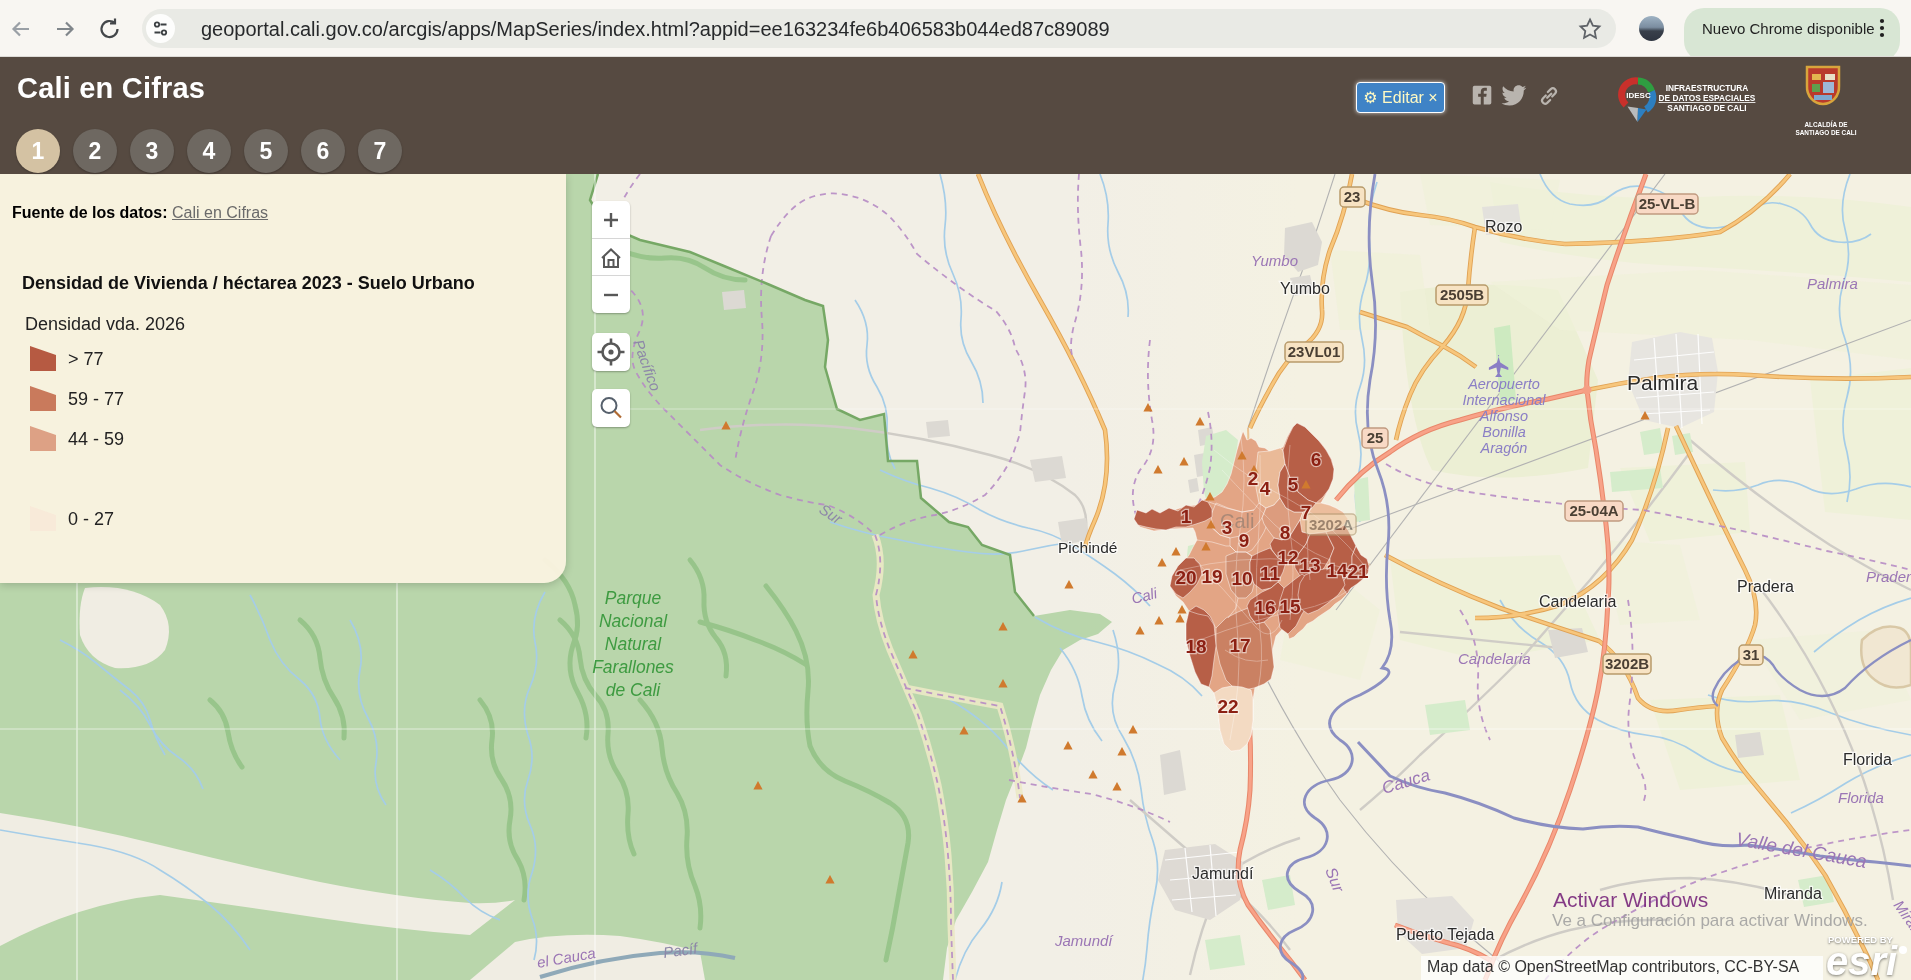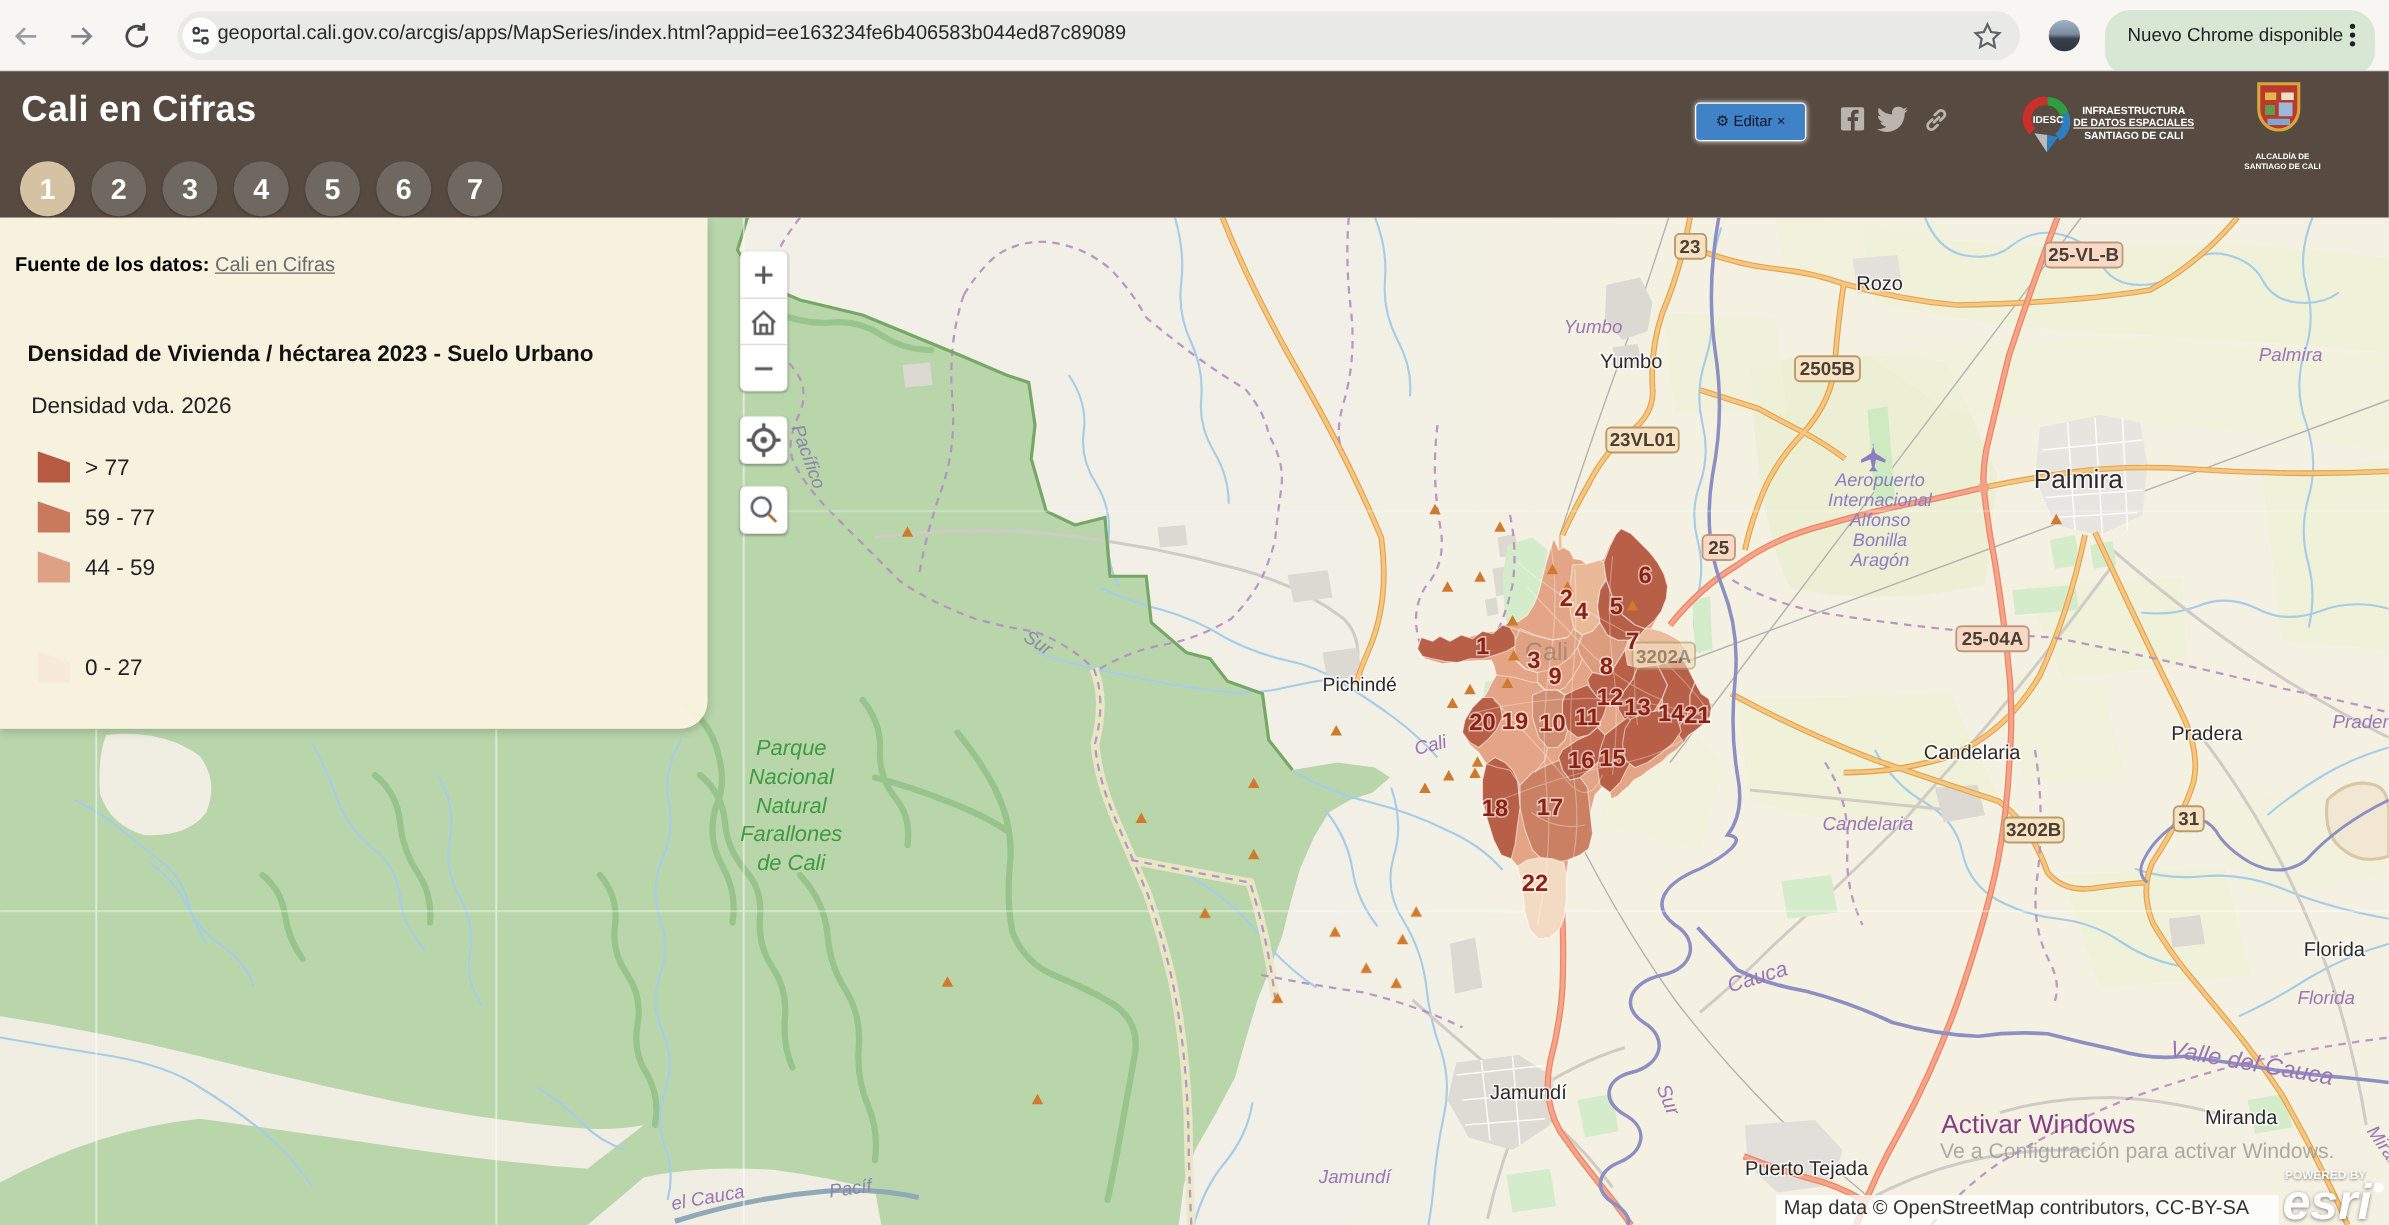--- a/index.html
+++ b/index.html
@@ -3,41 +3,41 @@
 <meta charset="utf-8">
 <style>
 *{margin:0;padding:0;box-sizing:border-box;}
 html,body{width:1911px;height:980px;overflow:hidden;font-family:"Liberation Sans",sans-serif;}
 #page{position:absolute;top:0;left:0;width:1911px;height:980px;background:#f2efe9;}
 
 #chromebar{position:absolute;top:0;left:0;width:1911px;height:56px;background:#f8f6f2;}
 #chromediv{position:absolute;top:56px;left:0;width:1911px;height:3px;background:#dddbd7;border-bottom:1px solid #c9c7c3;}
 .navicon{position:absolute;top:16px;width:26px;height:26px;}
 #urlpill{position:absolute;top:9px;left:142px;width:1474px;height:39px;background:#e9eae5;border-radius:20px;}
-#urltext{position:absolute;top:18px;left:174px;font-size:16px;color:#27292b;letter-spacing:0px;}
+#urltext{position:absolute;top:18px;left:201px;font-size:20px;color:#27292b;letter-spacing:0px;}
 #tunecircle{position:absolute;top:14px;left:146px;width:29px;height:29px;border-radius:50%;background:#fdfdfc;}
 #avatar{position:absolute;top:16px;left:1639px;width:25px;height:25px;border-radius:50%;background:linear-gradient(180deg,#9fb3c4 0%,#7b8da0 45%,#39404b 60%,#2e3440 100%);overflow:hidden;}
 #newchrome{position:absolute;top:8px;left:1684px;width:216px;height:53px;background:#d8e6d4;border-radius:20px;}
 #newchrome span{position:absolute;top:12px;left:18px;font-size:15px;color:#1f1f1f;}
 
 #header{position:absolute;top:57px;left:0;width:1911px;height:117px;background:#564a41;}
 #apptitle{position:absolute;top:15px;left:17px;font-size:29px;font-weight:bold;color:#fff;letter-spacing:0.2px;}
 .tab{position:absolute;top:72px;width:44px;height:44px;border-radius:50%;background:#6e6861;color:#fff;font-size:23px;font-weight:bold;text-align:center;line-height:44px;box-shadow:0 1px 2px rgba(0,0,0,0.25);}
 .tab.active{background:#d4c2a3;}
-#editbtn{position:absolute;top:25px;left:1356px;width:89px;height:31px;background:#3f83c6;border:1px solid #fff;box-shadow:0 0 4px rgba(255,255,255,0.7);border-radius:4px;color:#0f172a;font-size:12px;text-align:center;line-height:29px;}
+#editbtn{position:absolute;top:25px;left:1356px;width:89px;height:31px;background:#3f83c6;border:1px solid #fff;box-shadow:0 0 4px rgba(255,255,255,0.7);border-radius:4px;color:#fef9c3;font-size:16px;text-align:center;line-height:29px;}
 .hicon{position:absolute;top:28px;fill:#b9b4ae;}
 
 #map{position:absolute;top:174px;left:0;width:1911px;height:806px;}
 
 #panel{position:absolute;top:174px;left:0;width:566px;height:409px;background:rgba(250,243,224,0.96);border-bottom-right-radius:22px;box-shadow:0 2px 8px rgba(0,0,0,0.18);}
 #fuente{position:absolute;top:30px;left:12px;font-size:16px;color:#000;font-weight:bold;}
 #fuente a{font-weight:normal;color:#6a6a6a;text-decoration:underline;}
 #ptitle{position:absolute;top:99px;left:22px;font-size:18px;font-weight:bold;color:#111;}
 #psub{position:absolute;top:140px;left:25px;font-size:18px;color:#222;}
-.lgrow{position:absolute;left:30px;width:520px;height:26px;margin-top:15px;}
+.lgrow{position:absolute;left:30px;width:520px;height:26px;}
 .lgrow svg{position:absolute;left:0;top:0;}
 .lgrow span{position:absolute;left:38px;top:3px;font-size:18px;color:#222;}
 
 .ctl{position:absolute;background:#fff;border-radius:5px;box-shadow:0 1px 2px rgba(0,0,0,0.3);}
 #zoomstack{top:201px;left:592px;width:38px;height:112px;}
 #zoomstack .sep{position:absolute;left:0;width:38px;height:1px;background:#d6d6d6;}
 #locbtn{top:333px;left:592px;width:38px;height:38px;}
 #srchbtn{top:389px;left:592px;width:38px;height:38px;}
 
 #attrib{position:absolute;top:956px;left:1421px;width:402px;height:24px;background:rgba(255,255,255,0.75);}

